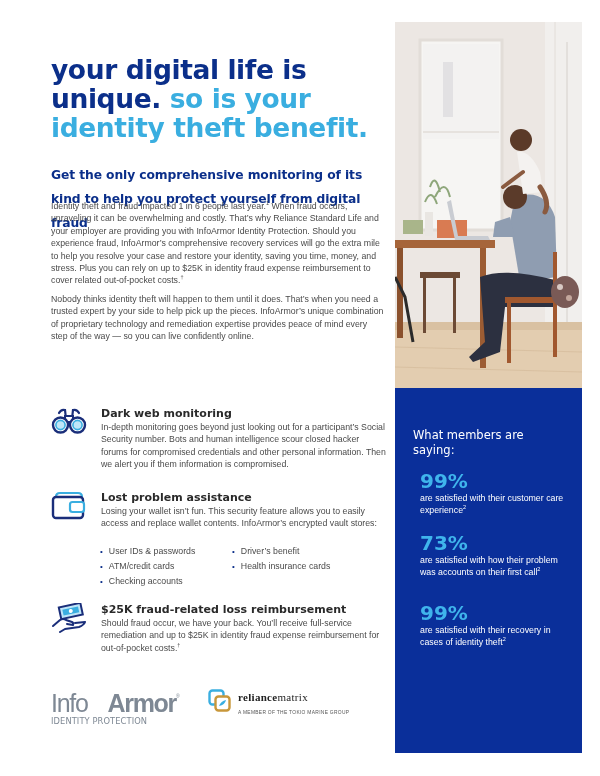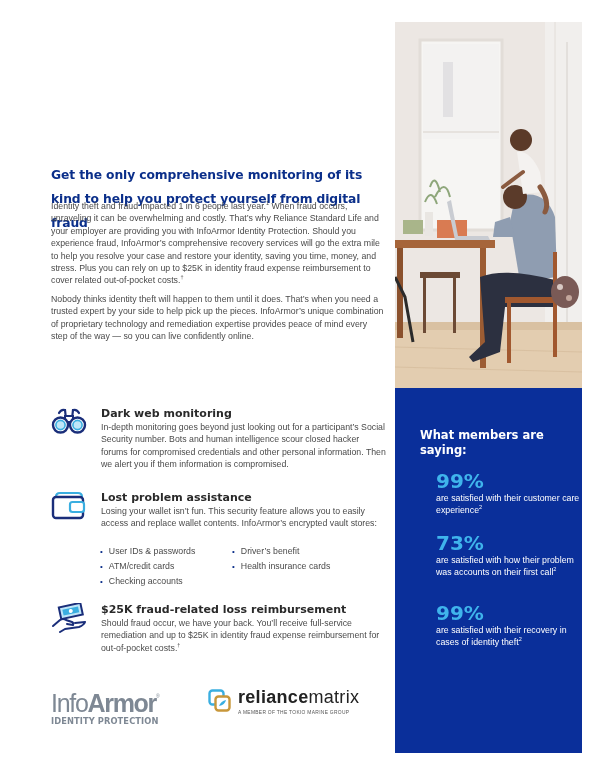--- a/index.html
+++ b/index.html
@@ -29,47 +29,52 @@
   .f3{top:603px;}
 
   .bullets{position:absolute;left:100px;top:545px;width:260px;height:42px;}
   .bullets .b{position:absolute;font-size:8.75px;line-height:12px;color:#4a4a4a;white-space:nowrap;}
   .bullets .b::before{content:"\2022";color:#0b2f8a;margin-right:6px;font-size:8px;}
 
   
   .logo-infoarmor{position:absolute;left:51px;top:683px;width:120px;height:40px;}
   .ia-word{font-size:25px;line-height:26px;color:#7e8894;letter-spacing:-1.3px;white-space:nowrap;}
   .ia-word .thin{font-weight:normal;}
-  .ia-word .bold{font-weight:bold;}
+  .ia-word .bold{font-weight:bold;margin-left:20px;}
   .ia-word .reg{font-size:5px;vertical-align:14px;letter-spacing:0;}
-  .ia-sub{font-family:"DejaVu Sans","Liberation Sans",sans-serif;font-size:8.3px;line-height:10px;color:#7e8894;font-weight:bold;letter-spacing:0.1px;white-space:nowrap;}
+  .ia-sub{font-family:"DejaVu Sans","Liberation Sans",sans-serif;font-size:8.3px;line-height:10px;color:#7e8894;font-weight:normal;letter-spacing:0.1px;white-space:nowrap;}
 
   .logo-rm{position:absolute;left:208px;top:688px;width:160px;height:36px;}
   .rm-mark{position:absolute;left:0;top:1px;width:24px;height:24px;}
-  .rm-word{position:absolute;left:30px;top:1px;font-family:Liberation Sans, sans-serif;font-size:18px;line-height:16px;color:#222;letter-spacing:0.3px;white-space:nowrap;}
+  .rm-word{position:absolute;left:30px;top:1px;font-family:Liberation Serif, serif;font-size:11px;line-height:16px;color:#222;letter-spacing:0.3px;white-space:nowrap;}
   .rm-word .b{font-weight:bold;}
   .rm-word .n{font-weight:normal;}
   .rm-sub{position:absolute;left:30px;top:22px;font-size:4.9px;line-height:6px;color:#555;letter-spacing:0.3px;white-space:nowrap;}
 
   
   .photo{position:absolute;left:395px;top:22px;width:187px;height:366px;overflow:hidden;background:#efeae6;}
   .panel{position:absolute;left:395px;top:388px;width:187px;height:365px;background:#0a2f9a;}
-  .panel-title{position:absolute;left:25px;top:40px;width:150px;font-family:"DejaVu Sans","Liberation Sans",sans-serif;font-weight:bold;font-size:11.5px;line-height:15px;color:#ffffff;}
-  .stat{position:absolute;left:25px;width:155px;margin-left:16px;}
+  .panel-title{position:absolute;left:18px;top:40px;width:150px;font-family:"DejaVu Sans","Liberation Sans",sans-serif;font-weight:normal;font-size:11.5px;line-height:15px;color:#ffffff;}
+  .stat{position:absolute;left:25px;width:155px;}
   .stat .pct{font-family:"DejaVu Sans","Liberation Sans",sans-serif;font-weight:bold;font-size:20px;line-height:22px;color:#3fb4ec;}
   .stat .desc{font-size:8.8px;line-height:12px;color:#ffffff;}
   .s1{top:82px;}
   .s2{top:144px;}
   .s3{top:214px;}
 </style>
 </head>
 <body>
 
 <div class="page">
 
+  <div class="headline">
+    <div class="hl-dark">your digital life is</div>
+    <div><span class="hl-dark">unique.</span><span class="hl-light"> so is your</span></div>
+    <div class="hl-light">identity theft benefit.</div>
+  </div>
 
   <div class="subhead">Get the only comprehensive monitoring of its kind to help you protect yourself from digital fraud</div>
 
   <div class="para para1"><span>Identity theft and fraud impacted 1 in 6 people last year.</span><sup>1</sup><span> When fraud occurs, unraveling it can be overwhelming and costly. That’s why Reliance Standard Life and your employer are providing you with InfoArmor Identity Protection. Should you experience fraud, InfoArmor’s comprehensive recovery services will go the extra mile to help you resolve your case and restore your identity, saving you time, money, and stress. Plus you can rely on up to $25K in identity fraud expense reimbursement to cover related out-of-pocket costs.</span><sup>†</sup></div>
 
   <div class="para para2">Nobody thinks identity theft will happen to them until it does. That’s when you need a trusted expert by your side to help pick up the pieces. InfoArmor’s unique combination of proprietary technology and remediation expertise provides peace of mind every step of the way — so you can live confidently online.</div>
 
 
   <div class="feature f1">
     <svg class="icon" viewBox="0 0 36 30">

